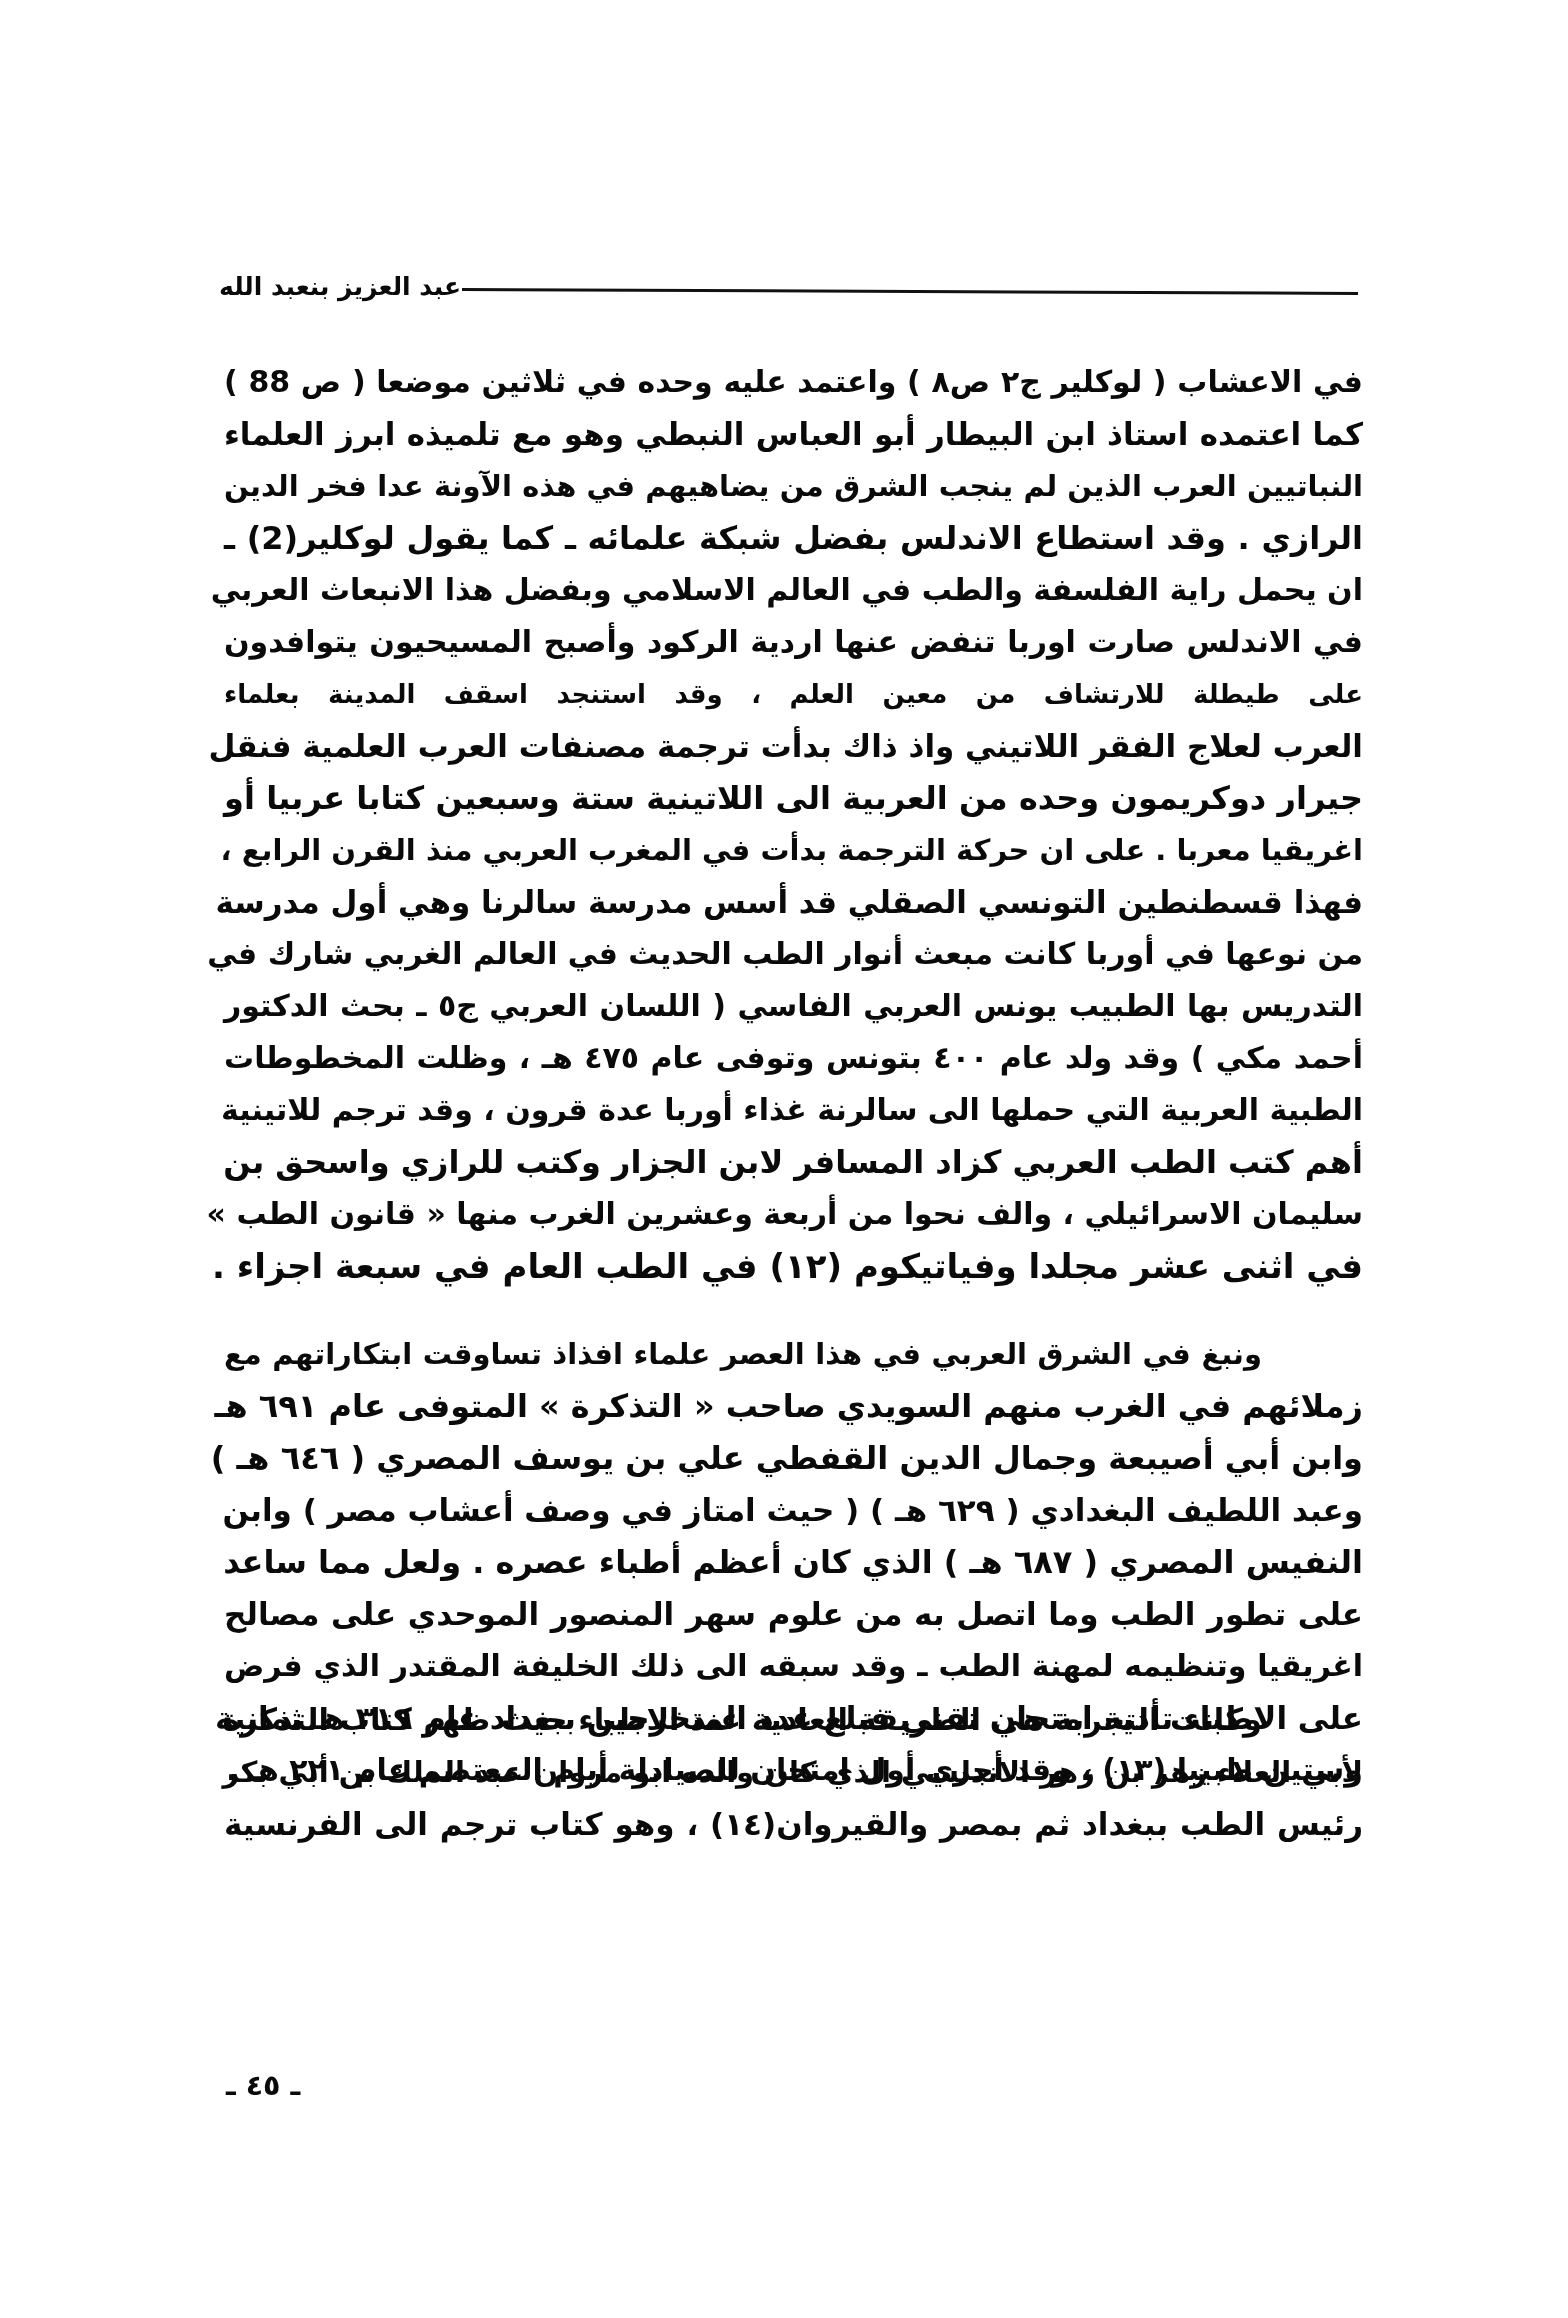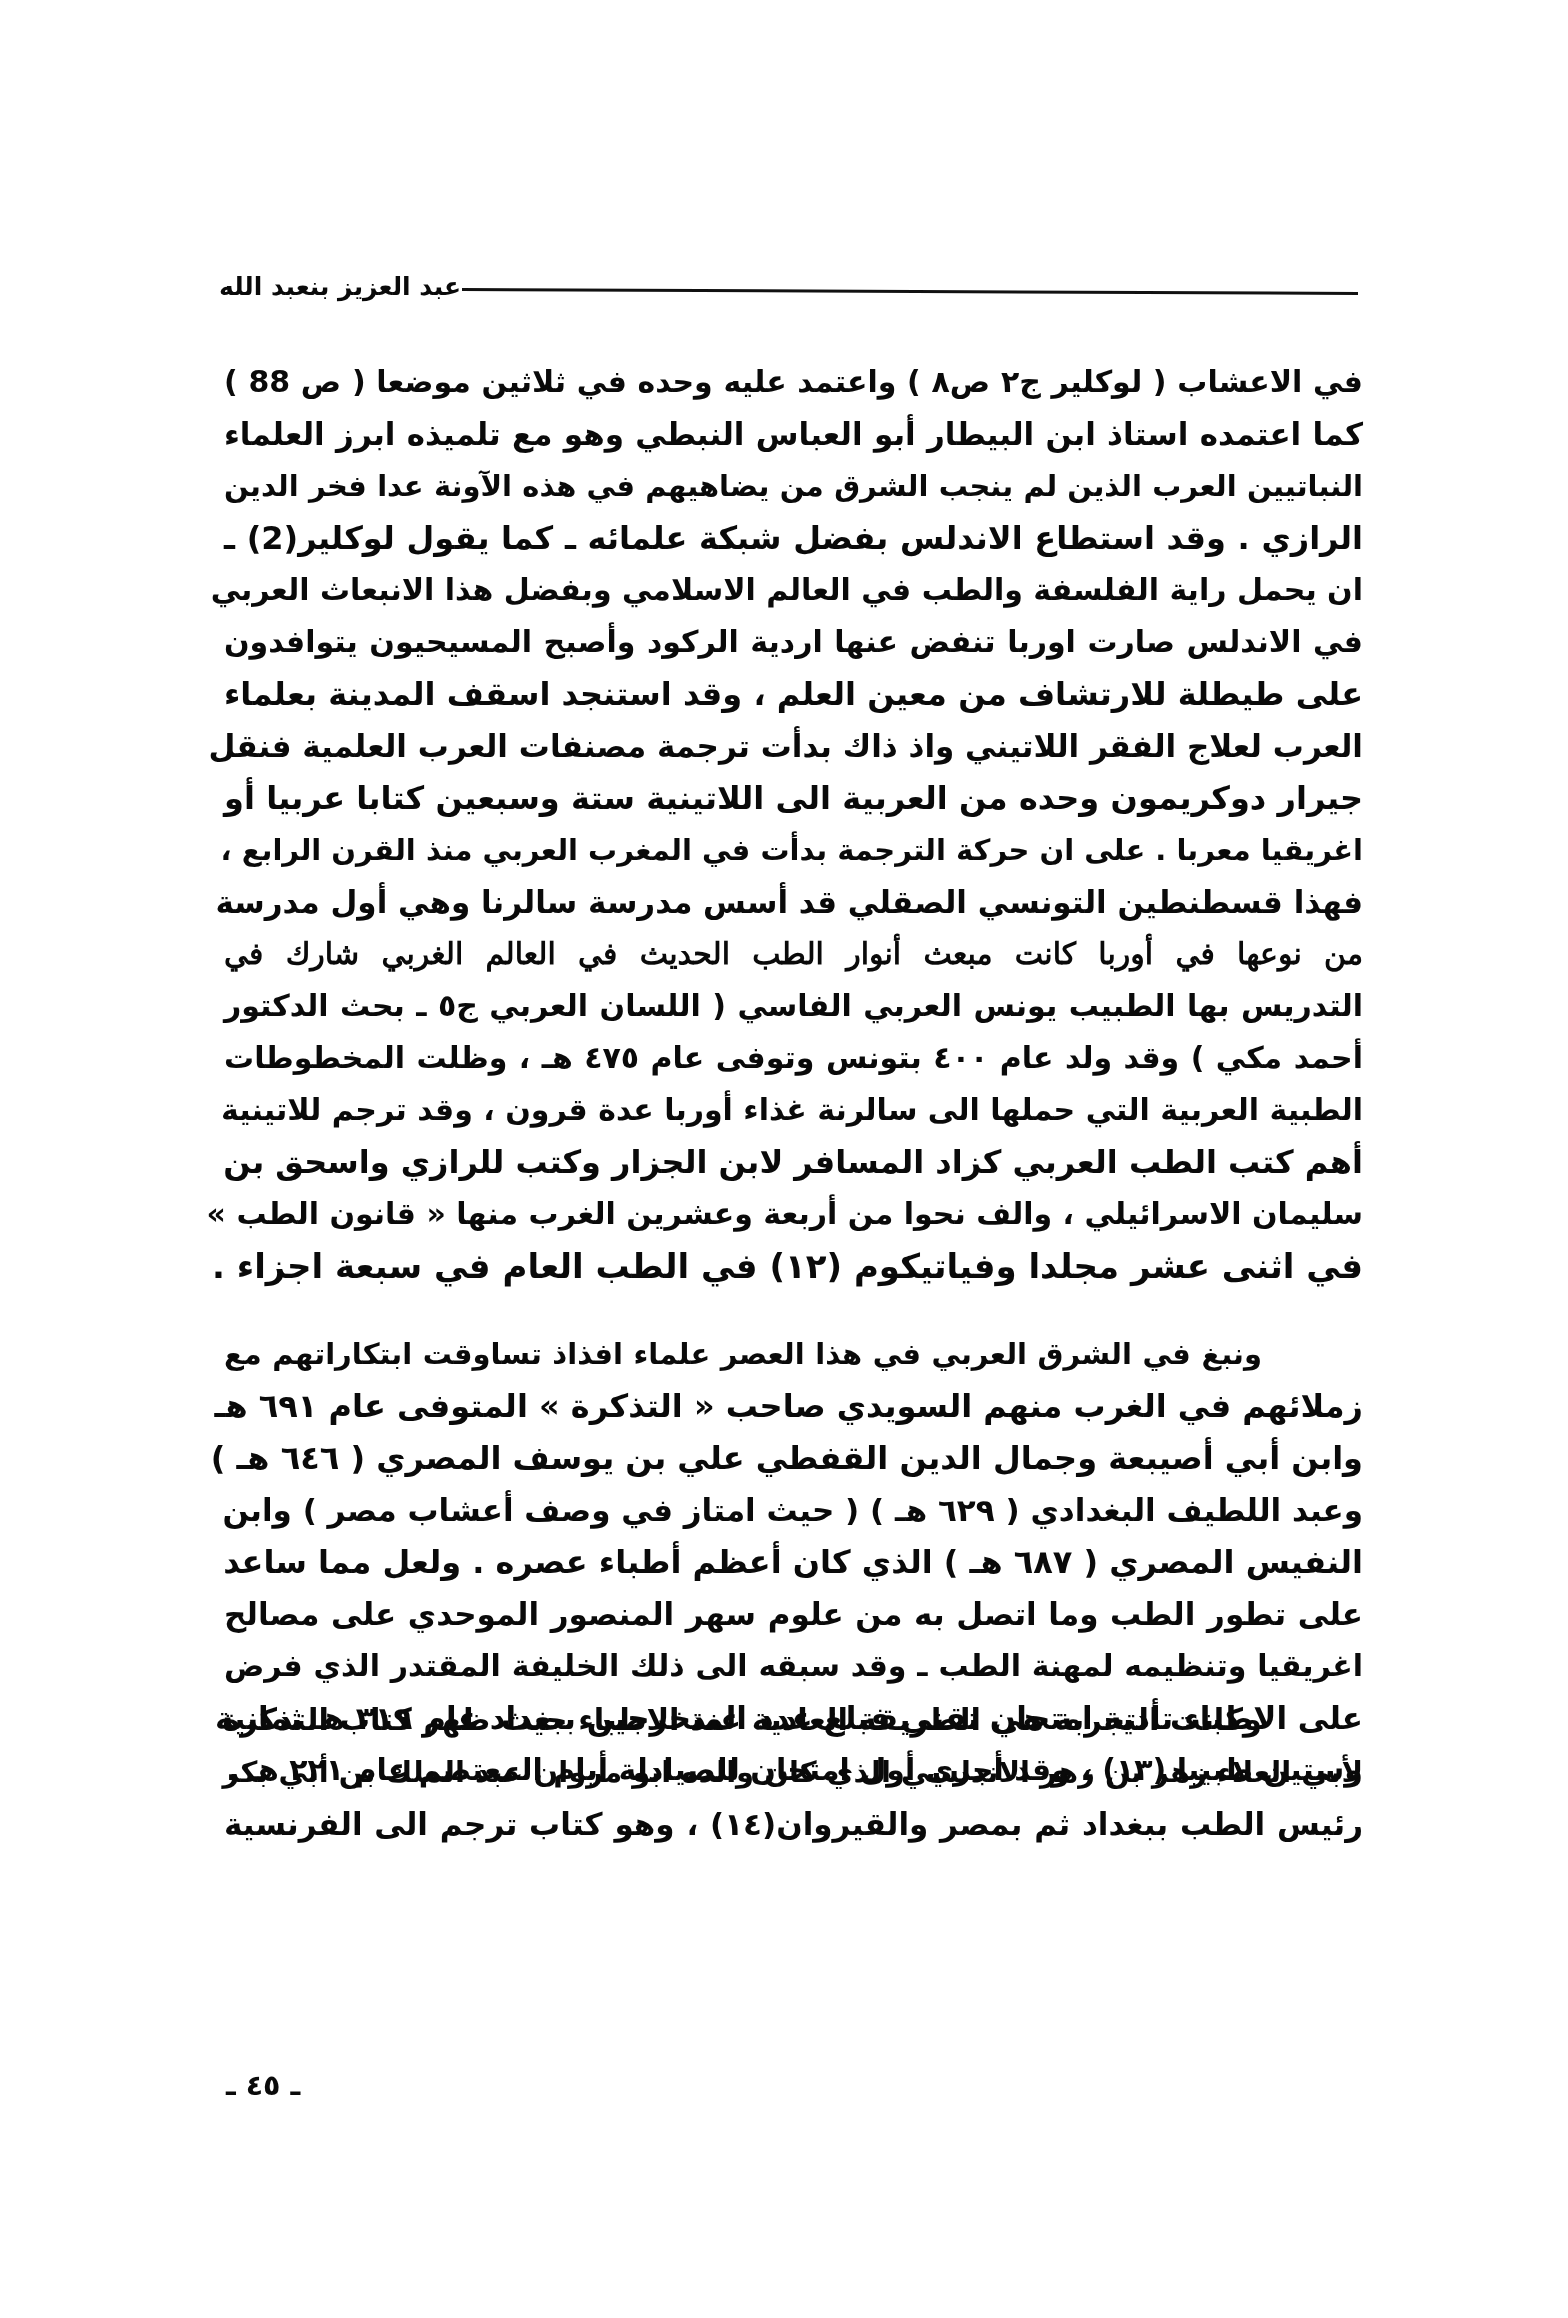--- a/index.html
+++ b/index.html
@@ -102,26 +102,26 @@
     <div class="header-rule"></div>
   </div>
 
   <div class="body-text para-1">
     <span class="line" style="font-size: 30px;">في الاعشاب ( لوكلير ج٢ ص٨ ) واعتمد عليه وحده في ثلاثين موضعا ( ص 88 )</span>
     <span class="line" style="font-size: 31px;">كما اعتمده استاذ ابن البيطار أبو العباس النبطي وهو مع تلميذه ابرز العلماء</span>
     <span class="line" style="font-size: 29px;">النباتيين العرب الذين لم ينجب الشرق من يضاهيهم في هذه الآونة عدا فخر الدين</span>
     <span class="line" style="font-size: 32px;">الرازي . وقد استطاع الاندلس بفضل شبكة علمائه ـ كما يقول لوكلير(2) ـ</span>
     <span class="line" style="font-size: 30px;">ان يحمل راية الفلسفة والطب في العالم الاسلامي وبفضل هذا الانبعاث العربي</span>
     <span class="line" style="font-size: 30px;">في الاندلس صارت اوربا تنفض عنها اردية الركود وأصبح المسيحيون يتوافدون</span>
-    <span class="line" style="font-size: 32px;">على طيطلة للارتشاف من معين العلم ، وقد استنجد اسقف المدينة بعلماء</span>
+    <span class="line" style="font-size: 26px;">على طيطلة للارتشاف من معين العلم ، وقد استنجد اسقف المدينة بعلماء</span>
     <span class="line" style="font-size: 31px;">العرب لعلاج الفقر اللاتيني واذ ذاك بدأت ترجمة مصنفات العرب العلمية فنقل</span>
     <span class="line" style="font-size: 32px;">جيرار دوكريمون وحده من العربية الى اللاتينية ستة وسبعين كتابا عربيا أو</span>
     <span class="line" style="font-size: 29px;">اغريقيا معربا . على ان حركة الترجمة بدأت في المغرب العربي منذ القرن الرابع ،</span>
     <span class="line" style="font-size: 31px;">فهذا قسطنطين التونسي الصقلي قد أسس مدرسة سالرنا وهي أول مدرسة</span>
-    <span class="line" style="font-size: 30px; font-family: Liberation Serif, serif;">من نوعها في أوربا كانت مبعث أنوار الطب الحديث في العالم الغربي شارك في</span>
+    <span class="line" style="font-size: 30px;">من نوعها في أوربا كانت مبعث أنوار الطب الحديث في العالم الغربي شارك في</span>
     <span class="line" style="font-size: 30px;">التدريس بها الطبيب يونس العربي الفاسي ( اللسان العربي ج٥ ـ بحث الدكتور</span>
     <span class="line" style="font-size: 30px;">أحمد مكي ) وقد ولد عام ٤٠٠ بتونس وتوفى عام ٤٧٥ هـ ، وظلت المخطوطات</span>
     <span class="line" style="font-size: 30px;">الطبية العربية التي حملها الى سالرنة غذاء أوربا عدة قرون ، وقد ترجم للاتينية</span>
     <span class="line" style="font-size: 32px;">أهم كتب الطب العربي كزاد المسافر لابن الجزار وكتب للرازي واسحق بن</span>
     <span class="line" style="font-size: 30px;">سليمان الاسرائيلي ، والف نحوا من أربعة وعشرين الغرب منها « قانون الطب »</span>
     <span class="line last" style="font-size: 34px;">في اثنى عشر مجلدا وفياتيكوم (١٢) في الطب العام في سبعة اجزاء .</span>
   </div>
 
   <div class="body-text para-2">
     <span class="line indent" style="font-size: 29px;">ونبغ في الشرق العربي في هذا العصر علماء افذاذ تساوقت ابتكاراتهم مع</span>

